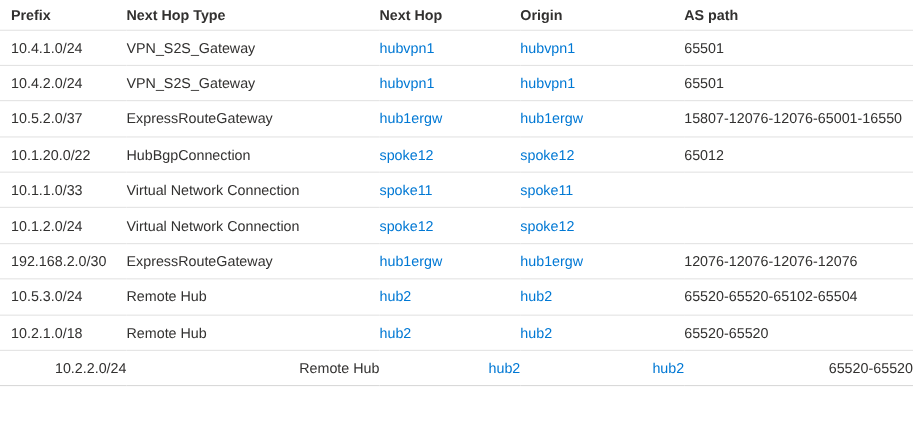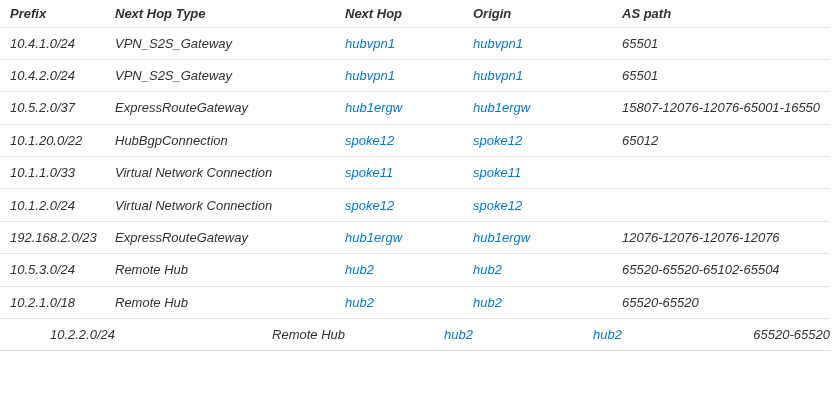--- a/index.html
+++ b/index.html
@@ -7,21 +7,20 @@
     width: 837px;
     height: 405px;
     background: #ffffff;
     overflow: hidden;
     font-family: "Liberation Sans", sans-serif;
   }
   table.routes {
     width: 830px;
     border-collapse: collapse;
     table-layout: fixed;
-    font-style: italic;
   }
   col.c1 { width: 115px; }
   col.c2 { width: 230px; }
   col.c3 { width: 128px; }
   col.c4 { width: 149px; }
   col.c5 { width: auto; }
   th {
     height: 27px;
     font-size: 13px;
     font-weight: 600;
@@ -114,21 +113,21 @@
 
     <tr>
       <td>10.1.2.0/24</td>
       <td>Virtual Network Connection</td>
       <td><a class="cell-link">spoke12</a></td>
       <td><a class="cell-link">spoke12</a></td>
       <td></td>
     </tr>
 
     <tr>
-      <td>192.168.2.0/23</td>
+      <td>192.168.2.0/30</td>
       <td>ExpressRouteGateway</td>
       <td><a class="cell-link">hub1ergw</a></td>
       <td><a class="cell-link">hub1ergw</a></td>
       <td>12076-12076-12076-12076</td>
     </tr>
 
     <tr>
       <td>10.5.3.0/24</td>
       <td>Remote Hub</td>
       <td><a class="cell-link">hub2</a></td>

